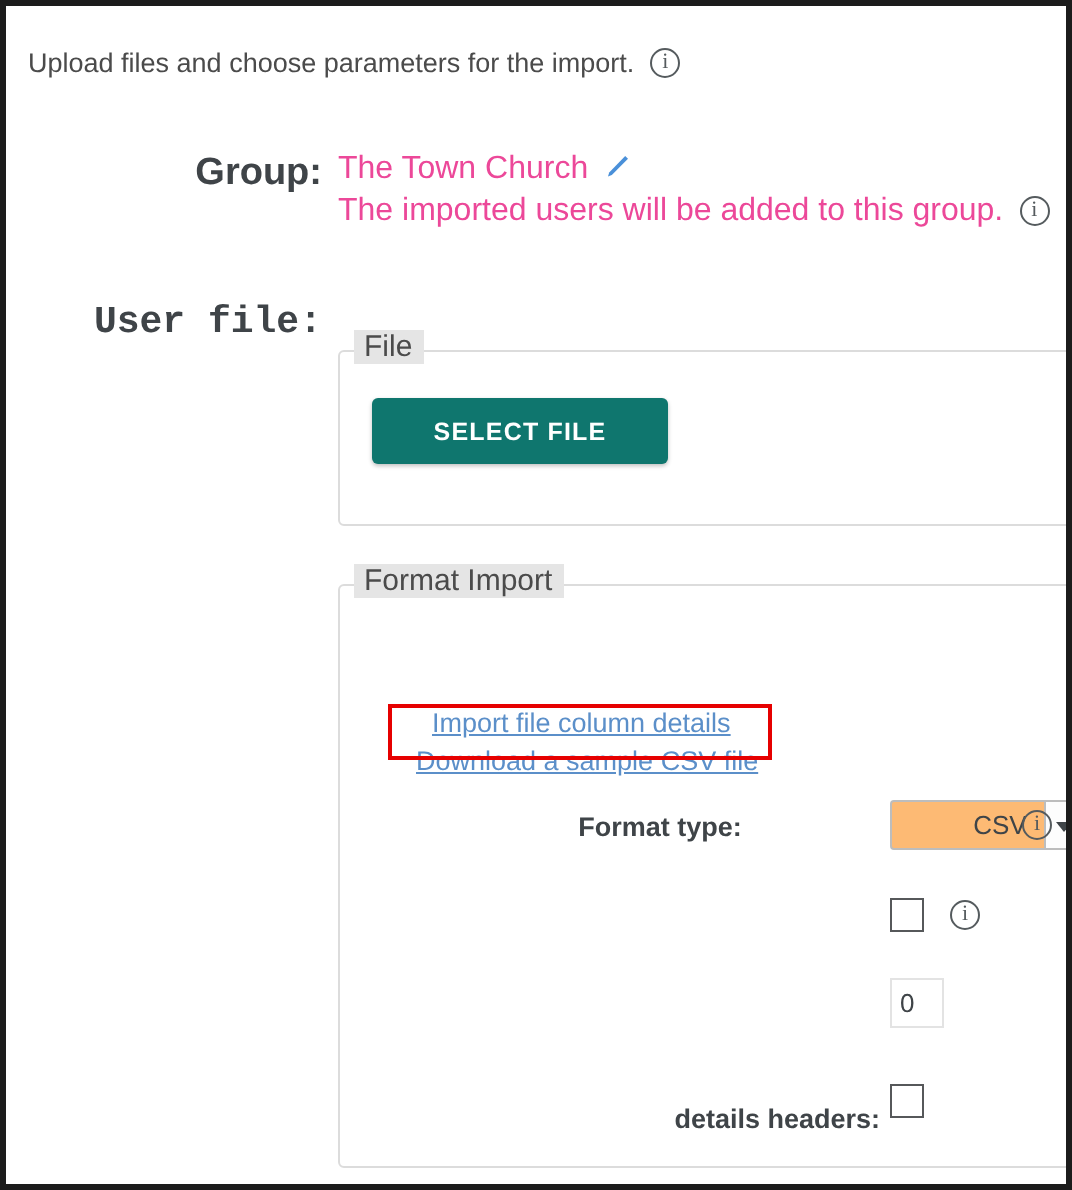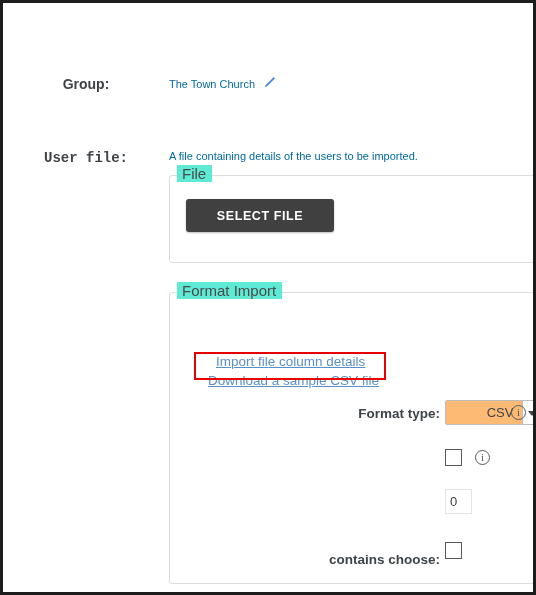--- a/index.html
+++ b/index.html
@@ -58,30 +58,30 @@
     font-family: "Liberation Serif", serif;
     font-size: 11px;
     line-height: 15px;
     color: #555b5e;
   }
 
   
   .row-label {
     position: absolute;
     width: 150px;
-    text-align: center;
-    font-size: 14px;
+    text-align: right;
+    font-size: 19px;
     font-weight: bold;
     color: #3f4448;
   }
   .row-value {
     position: absolute;
     left: 166px;
-    font-size: 11px;
-    color: #0369a1;
+    font-size: 16px;
+    color: #ec4899;
     white-space: nowrap;
   }
 
   .lbl-group { left: 8px; top: 73px; }
   .val-group { top: 73px; }
   .val-group-desc { top: 94px; }
   .lbl-userfile { left: 8px; top: 147px; font-family: Liberation Mono, monospace; }
   .val-userfile { top: 147px; }
 
   
@@ -98,21 +98,21 @@
   .fs {
     position: absolute;
     box-sizing: border-box;
     border: 1px solid #dcdcdc;
     border-radius: 3px;
   }
   .fs-legend {
     position: absolute;
     top: -11px;
     left: 7px;
-    background: #5eead4;
+    background: #e5e5e5;
     padding: 0 6px 0 5px;
     font-size: 15px;
     color: #4b4b4b;
     white-space: nowrap;
   }
   #fs-file {
     left: 166px;
     top: 172px;
     width: 400px;
     height: 88px;
@@ -124,21 +124,21 @@
     height: 292px;
   }
 
   
   .btn-select-file {
     position: absolute;
     left: 16px;
     top: 23px;
     width: 148px;
     height: 33px;
-    background: #404040;
+    background: #0f766e;
     border: none;
     border-radius: 3px;
     color: #ffffff;
     font-family: "Liberation Sans", sans-serif;
     font-size: 12.5px;
     font-weight: bold;
     letter-spacing: 0.6px;
     cursor: pointer;
     box-shadow: 0 1px 2px rgba(0,0,0,0.25);
   }
@@ -234,50 +234,55 @@
     border: 1px solid #e3e3e3;
     box-sizing: border-box;
     background: #ffffff;
     font-family: "Liberation Sans", sans-serif;
     font-size: 13px;
     color: #3f4448;
     padding-left: 4px;
   }
 
   
-  #lbl-format-type { right: 128px; top: 112px; width: 220px; }
+  #lbl-format-type { right: 128px; top: 112px; width: 220px; text-align: center; }
   #sel-format-type { left: 275px; top: 107px; }
   #info-format-type { position: absolute; left: 341px; top: 112px; margin-left: 0; }
 
   #lbl-save-format { right: 128px; top: 158px; width: 220px; }
   #cb-save-format { left: 275px; top: 156px; }
   #info-save-format { position: absolute; left: 305px; top: 157px; margin-left: 0; }
 
   #lbl-rows-skip { right: 128px; top: 201px; width: 220px; }
   #inp-rows-skip { left: 275px; top: 196px; }
 
   #lbl-first-row { right: 128px; top: 240px; width: 220px; }
   #cb-first-row { left: 275px; top: 249px; }
 </style>
 </head>
 <body>
 
 <div class="screen">
   <div class="inner">
 
+    <div class="intro">
+      <span class="txt">Upload files and choose parameters for the import.</span><span class="info-icon"></span>
+    </div>
 
     <div class="row-label lbl-group">Group:</div>
     <div class="row-value val-group">
       <span class="bold">The Town Church</span><span class="pencil"><svg width="14" height="14" viewBox="0 0 14 14">
             <path d="M11.6 1.0 L13.0 2.4 L4.9 10.5 L3.0 11.3 L3.6 9.3 Z" fill="#4a90d9"></path>
           </svg></span>
     </div>
+    <div class="row-value val-group-desc">
+      <span>The imported users will be added to this group.</span><span class="info-icon"></span>
+    </div>
 
     <div class="row-label lbl-userfile">User file:</div>
-    <div class="row-value val-userfile">A file containing details of the users to be imported.</div>
 
     <div class="fs" id="fs-file">
       <div class="fs-legend">File</div>
       <button class="btn-select-file">SELECT FILE</button>
     </div>
 
     <div class="fs" id="fs-format">
       <div class="fs-legend">Format Import</div>
 
       <a class="link" id="link-import-details">Import file column details</a>
@@ -291,19 +296,19 @@
       </div>
       <span class="info-icon" id="info-format-type"></span>
 
       <div class="cbox" id="cb-save-format"></div>
       <span class="info-icon" id="info-save-format"></span>
 
       <input class="num-input" id="inp-rows-skip" type="text" value="0" style="">
 
       <div class="f-label" id="lbl-first-row">
         <br>
-        <span>contains choose:</span>
+        <span>details headers:</span>
       </div>
       <div class="cbox" id="cb-first-row"></div>
     </div>
 
   </div>
 </div>
 
 </body></html>

